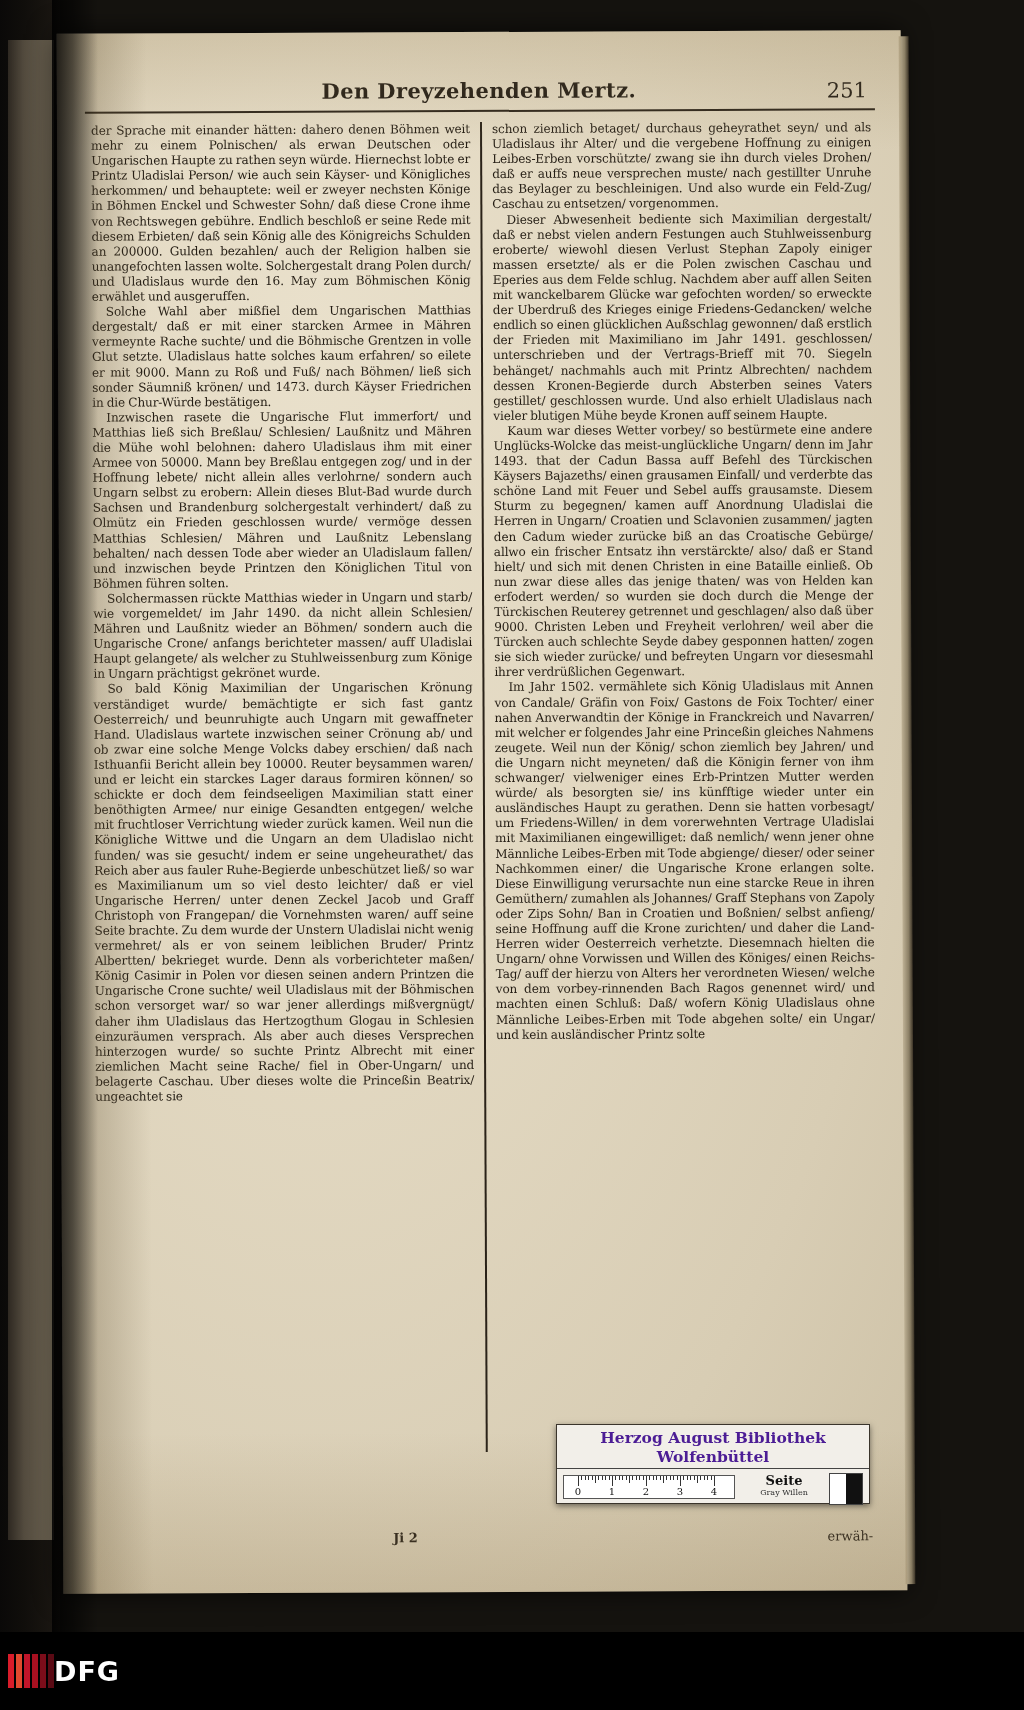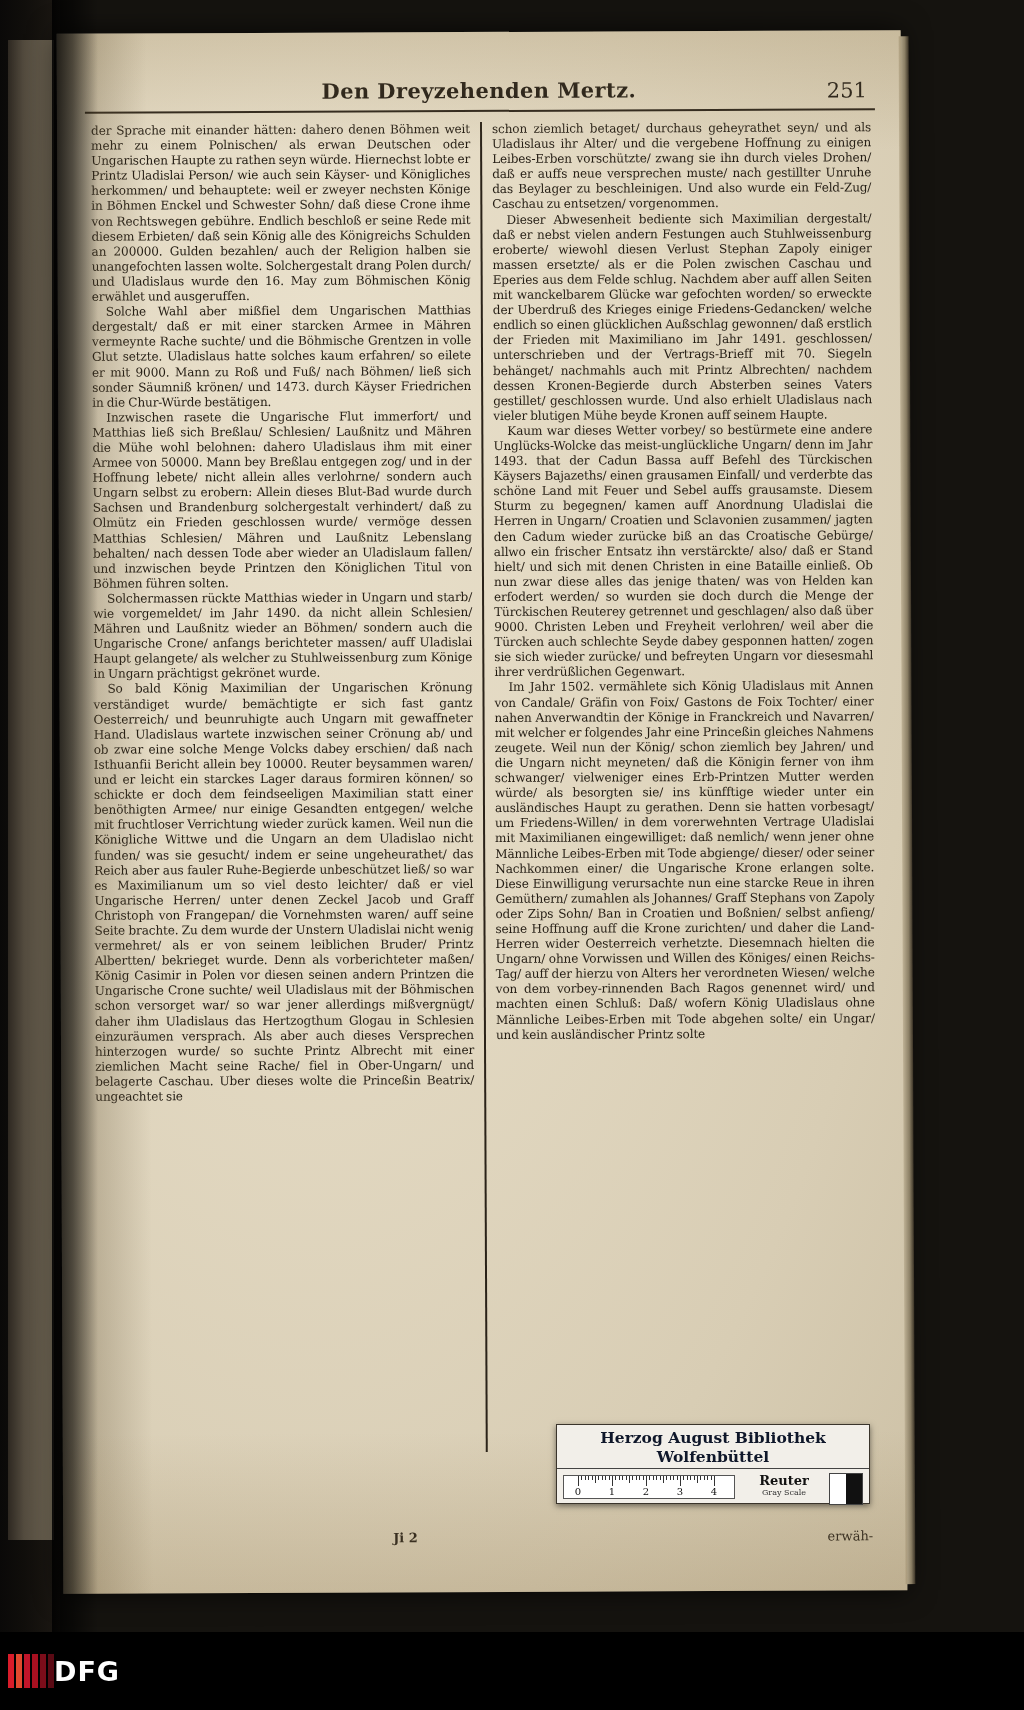--- a/index.html
+++ b/index.html
@@ -161,21 +161,21 @@
     width: 312px; height: 78px;
     background: #f2efe9;
     border: 1px solid #3a342b;
     box-shadow: 0 2px 6px rgba(0,0,0,.5);
     font-family: "DejaVu Serif", serif;
     z-index: 9;
   }
   .lib-name {
     text-align: center;
     font-size: 15.5px;
-    color: #0f172a;
+    color: #4c1d95;
     margin-top: 3px;
     font-weight: 600;
   }
   .lib-divider {
     width: 100%; height: 1px; background: #444; margin-top: 2px;
   }
   .scale-row {
     position: relative;
     height: 50px;
   }
@@ -337,22 +337,22 @@
             <div class="tick" style="left: 146.6px; height: 4px;"></div>
             <div class="tick" style="left: 150px; height: 10px;"></div>
           </div>
         <div class="num" style="left:14px">0</div>
         <div class="num" style="left:48px">1</div>
         <div class="num" style="left:82px">2</div>
         <div class="num" style="left:116px">3</div>
         <div class="num" style="left:150px">4</div>
       </div>
       <div class="kodak">
-        <div class="kodak-name">Reuter</div>
-        <div class="kodak-sub">Gray Scale</div>
+        <div class="kodak-name">Seite</div>
+        <div class="kodak-sub">Gray Willen</div>
       </div>
       <div class="graybar">
         <span style="width:16px;background:#ffffff"></span>
         <span style="width:16px;background:#111111"></span>
       </div>
     </div>
   </div>
 </div>
 
 <div class="footer">

